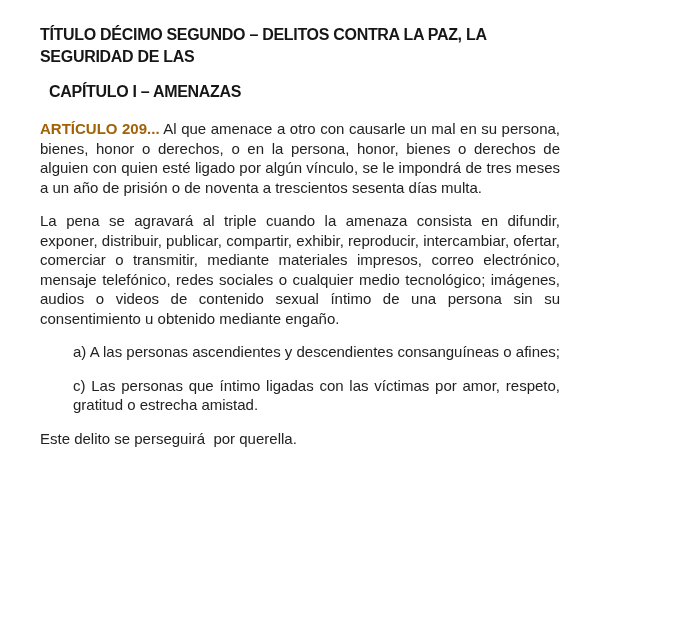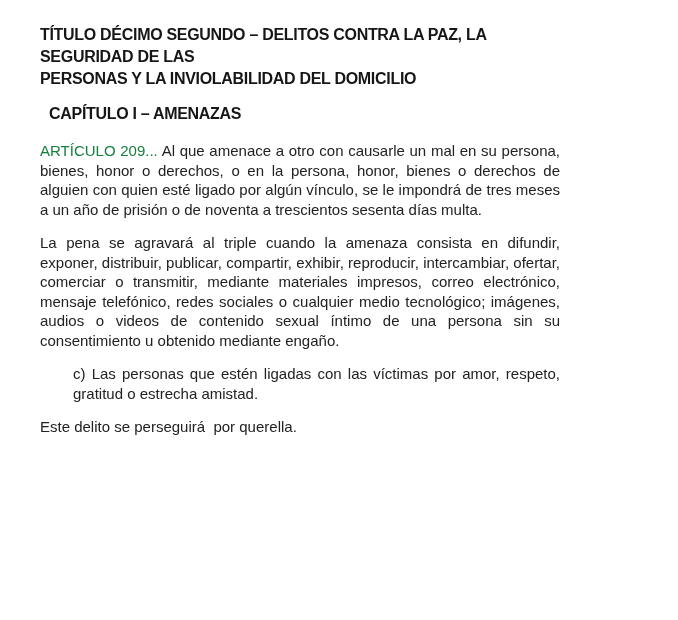--- a/index.html
+++ b/index.html
@@ -36,51 +36,51 @@
   }
   .para {
     font-size: 15px;
     line-height: 19.5px;
     text-align: justify;
     text-justify: inter-word;
     margin: 0 0 14px 0;
     color: #222222;
   }
   .article-label {
-    font-weight: 400;
-    color: #15803d;
+    font-weight: 700;
+    color: #a16207;
   }
   .list-item {
     padding-left: 33px;
   }
   .closing {
     text-align: left;
     white-space: pre-wrap;
     margin-top: 9px;
   }
 </style>
 </head>
 <body>
 
 <div class="page">
 
   <h1 class="heading">
     <span class="hline">TÍTULO DÉCIMO SEGUNDO – DELITOS CONTRA LA PAZ, LA SEGURIDAD DE LAS</span>
-    <span class="hline">PERSONAS Y LA INVIOLABILIDAD DEL DOMICILIO</span>
   </h1>
 
   <h2 class="heading chapter">CAPÍTULO I – AMENAZAS</h2>
 
   <p class="para">
     <strong class="article-label">ARTÍCULO 209...</strong>
     <span>Al que amenace a otro con causarle un mal en su persona, bienes, honor o derechos, o en la persona, honor, bienes o derechos de alguien con quien esté ligado por algún vínculo, se le impondrá de tres meses a un año de prisión o de noventa a trescientos sesenta días multa.</span>
   </p>
 
   <p class="para">La pena se agravará al triple cuando la amenaza consista en difundir, exponer, distribuir, publicar, compartir, exhibir, reproducir, intercambiar, ofertar, comerciar o transmitir, mediante materiales impresos, correo electrónico, mensaje telefónico, redes sociales o cualquier medio tecnológico; imágenes, audios o videos de contenido sexual íntimo de una persona sin su consentimiento u obtenido mediante engaño.</p>
 
 
+  <p class="para list-item">a) A las personas ascendientes y descendientes consanguíneas o afines;</p>
 
 
-  <p class="para list-item">c) Las personas que estén ligadas con las víctimas por amor, respeto, gratitud o estrecha amistad.</p>
+  <p class="para list-item">c) Las personas que íntimo ligadas con las víctimas por amor, respeto, gratitud o estrecha amistad.</p>
 
   <p class="para closing">Este delito se perseguirá  por querella.</p>
 
 </div>
 
 </body></html>

